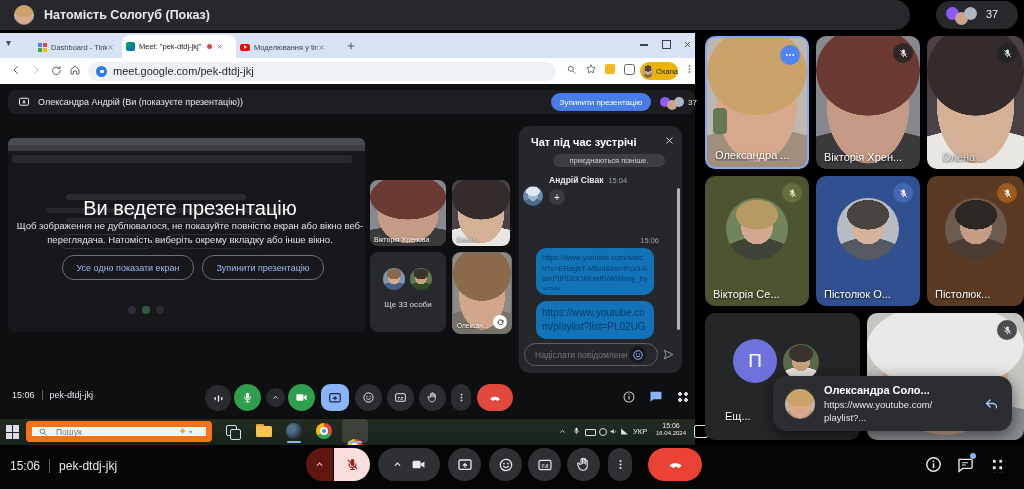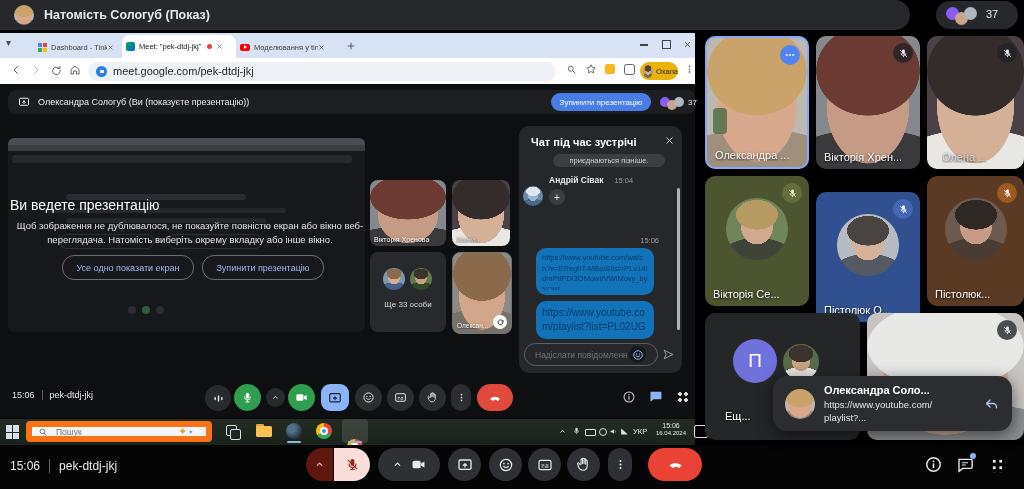--- a/index.html
+++ b/index.html
@@ -135,21 +135,21 @@
       <circle cx="12" cy="18.5" r="1.9" fill="currentColor"></circle>
     </svg>
 
   <div class="s" style="left:0;top:84px;width:695px;height:334px;background:#0e0f11;"></div>
 
   <div class="s" style="left:8px;top:90px;width:687px;height:24px;background:#1d1e21;border-radius:8px;">
     <svg class="s" style="left:10px;top:6px;color:#e8eaed" width="12" height="12" viewBox="0 0 24 24">
       <rect x="3" y="4.5" width="18" height="14" rx="2" fill="none" stroke="currentColor" stroke-width="2"></rect>
       <path d="M12 15v-5m0 0l-2.6 2.6M12 10l2.6 2.6" stroke="currentColor" stroke-width="2" fill="none" stroke-linecap="round"></path>
       </svg>
-    <div class="s nowrap" style="left:30px;top:7px;font-size:9px;color:#e8eaed;width:480px;">Олександра Сологуб (Ви (показуєте презентацію))</div>
+    <div class="s nowrap" style="left:30px;top:7px;font-size:9px;color:#e8eaed;width:480px;">Олександра Андрій (Ви (показуєте презентацію))</div>
     <div class="s ctr" style="left:543px;top:3px;width:100px;height:18px;background:#487de8;border-radius:10px;">
       <span style="font-size:8px;color:#fff;white-space:nowrap;">Зупинити презентацію</span>
     </div>
     <div class="s r" style="left:652px;top:7px;width:10px;height:10px;background:#8a5cf5;"></div>
     <div class="s r" style="left:659px;top:10px;width:10px;height:10px;background:#caa58a;"></div>
     <div class="s r" style="left:666px;top:7px;width:10px;height:10px;background:#b0b6bd;"></div>
     <div class="s" style="left:680px;top:8px;font-size:8px;color:#e8eaed;">37</div>
   </div>
 
   <div class="s" style="left:8px;top:138px;width:357px;height:194px;border-radius:6px;background:#17181b;overflow:hidden;">
@@ -159,21 +159,21 @@
     <div class="s" style="left:58px;top:56px;width:180px;height:6px;background:#3d4147;border-radius:3px;opacity:.5;filter:blur(.5px);"></div>
     <div class="s" style="left:38px;top:70px;width:240px;height:5px;background:#34373c;border-radius:3px;opacity:.5;filter:blur(.5px);"></div>
     <div class="s" style="left:58px;top:80px;width:200px;height:5px;background:#34373c;border-radius:3px;opacity:.5;filter:blur(.5px);"></div>
     <div class="s" style="left:52px;top:96px;width:92px;height:13px;border:1px solid #4a5058;border-radius:7px;opacity:.45;"></div>
     <div class="s" style="left:160px;top:96px;width:92px;height:13px;border:1px solid #4a5058;border-radius:7px;opacity:.45;"></div>
     <div class="s" style="left:120px;top:168px;width:8px;height:8px;border-radius:50%;background:#2c2e33;"></div>
     <div class="s" style="left:134px;top:168px;width:8px;height:8px;border-radius:50%;background:#2f5e3a;"></div>
     <div class="s" style="left:148px;top:168px;width:8px;height:8px;border-radius:50%;background:#2c2e33;"></div>
   </div>
 
-  <div class="s" style="left:10px;top:197px;width:360px;text-align:left;font-size:14px;color:#fff;">Ви ведете презентацію</div>
+  <div class="s" style="left:10px;top:197px;width:360px;text-align:center;font-size:20px;color:#fff;">Ви ведете презентацію</div>
   <div class="s" style="left:8px;top:219px;width:364px;text-align:center;font-size:9.5px;line-height:1.45;color:#e1e3e6;">Щоб зображення не дублювалося, не показуйте повністю екран або вікно веб-переглядача. Натомість виберіть окрему вкладку або інше вікно.</div>
   <div class="s ctr" style="left:62px;top:255px;width:130px;height:23px;border:1px solid #6b6f75;border-radius:12px;">
     <span style="font-size:9px;color:#9db9f7;white-space:nowrap;">Усе одно показати екран</span>
   </div>
   <div class="s ctr" style="left:202px;top:255px;width:120px;height:23px;border:1px solid #6b6f75;border-radius:12px;">
     <span style="font-size:9px;color:#9db9f7;white-space:nowrap;">Зупинити презентацію</span>
   </div>
 
   <div class="tile faceb" style="left:370px;top:180px;width:76px;height:66px;border-radius:8px;--pbg:#85898d;--hair:#6b3a33;--skin:#c69b85;--shirt:#3a3a3c;">
     <div class="tlabel" style="font-size:7px;left:4px;bottom:3px;">Вікторія Хренова</div>
@@ -200,21 +200,21 @@
     <div class="s nowrap" style="left:12px;top:10px;font-size:11px;font-weight:bold;color:#fff;">Чат під час зустрічі</div>
     <svg class="s" style="left:145px;top:9px;color:#dfe1e4" width="11" height="11" viewBox="0 0 24 24">
       <path d="M6 6l12 12M18 6L6 18" stroke="currentColor" stroke-width="2" stroke-linecap="round"></path>
       </svg>
     <div class="s ctr" style="left:34px;top:28px;width:112px;height:13px;border-radius:7px;background:#3c3e41;">
       <span style="font-size:7.5px;color:#cfd2d6;white-space:nowrap;">приєднаються пізніше.</span>
     </div>
     <div class="s r face" style="left:4px;top:60px;width:20px;height:20px;--pbg:#6a89ad;--hair:#dfe6ee;--skin:#9db6cf;--shirt:#4a6a8a;"></div>
     <div class="s flex" style="left:30px;top:49px;">
       <span style="font-size:8.5px;font-weight:bold;color:#e8eaed;white-space:nowrap;">Андрій Сівак</span>
-      <span style="font-size:7.5px;color:#9aa0a6;margin-left:11px;">15:04</span>
+      <span style="font-size:7.5px;color:#9aa0a6;margin-left:5px;">15:04</span>
     </div>
     <div class="s r ctr" style="left:30px;top:63px;width:16px;height:16px;background:#3a3c3f;">
       <span style="font-size:10px;color:#e8eaed;">+</span>
     </div>
     <div class="s" style="left:0;top:110px;width:140px;text-align:right;font-size:7.5px;color:#9aa0a6;">15:06</div>
     <div class="s" style="left:17px;top:122px;width:118px;height:47px;border-radius:10px 10px 10px 10px;background:#1273b8;box-sizing:border-box;padding:5px 6px;">
       <div style="font-size:7.5px;line-height:1.4;color:#083d6b;word-break:break-all;overflow:hidden;height:100%;">https://www.youtube.com/watch?v=ERegbT-MBoI&amp;list=PLv14idmPtlPDI3OMowIfVWiMovy_byYQW</div>
     </div>
     <div class="s" style="left:17px;top:175px;width:118px;height:38px;border-radius:10px;background:#1273b8;box-sizing:border-box;padding:5px 6px;">
       <div style="font-size:10px;line-height:1.4;color:#083d6b;word-break:break-all;overflow:hidden;height:100%;">https://www.youtube.com/playlist?list=PL02UGFwBYgxL0Qi49VWskIGg08sMRzAqe</div>
@@ -485,21 +485,21 @@
     <div class="s r face" style="left:21px;top:22px;width:62px;height:62px;--pbg:#72855a;--hair:#b59a62;--skin:#d0a98f;--shirt:#3f4438;"></div>
     <div class="badge" style="background:#666d3d;">
       <svg width="11" height="11" viewBox="0 0 24 24" style="color:#e8e8c8">
           <path d="M12 14a3 3 0 0 0 3-3V6a3 3 0 0 0-6 0v5a3 3 0 0 0 3 3z" fill="currentColor"></path>
           <path d="M6.5 11a5.5 5.5 0 0 0 11 0M12 16.5V20" stroke="currentColor" stroke-width="1.8" fill="none"></path>
           <line x1="4.5" y1="4.5" x2="19.5" y2="19.5" stroke="currentColor" stroke-width="1.8"></line>
         </svg>
     </div>
     <div class="tlabel">Вікторія Се...</div>
   </div>
-  <div class="tile" style="left:816px;top:192px;width:104px;height:130px;background:#31508f;">
+  <div class="tile" style="left:816px;top:176px;width:104px;height:130px;background:#31508f;">
     <div class="s r face" style="left:21px;top:22px;width:62px;height:62px;--pbg:#b7bcc3;--hair:#4a4440;--skin:#d6b29a;--shirt:#555a62;"></div>
     <div class="badge" style="background:#4467b3;">
       <svg width="11" height="11" viewBox="0 0 24 24" style="color:#fff">
           <path d="M12 14a3 3 0 0 0 3-3V6a3 3 0 0 0-6 0v5a3 3 0 0 0 3 3z" fill="currentColor"></path>
           <path d="M6.5 11a5.5 5.5 0 0 0 11 0M12 16.5V20" stroke="currentColor" stroke-width="1.8" fill="none"></path>
           <line x1="4.5" y1="4.5" x2="19.5" y2="19.5" stroke="currentColor" stroke-width="1.8"></line>
         </svg>
     </div>
     <div class="tlabel">Пістолюк О...</div>
   </div>

